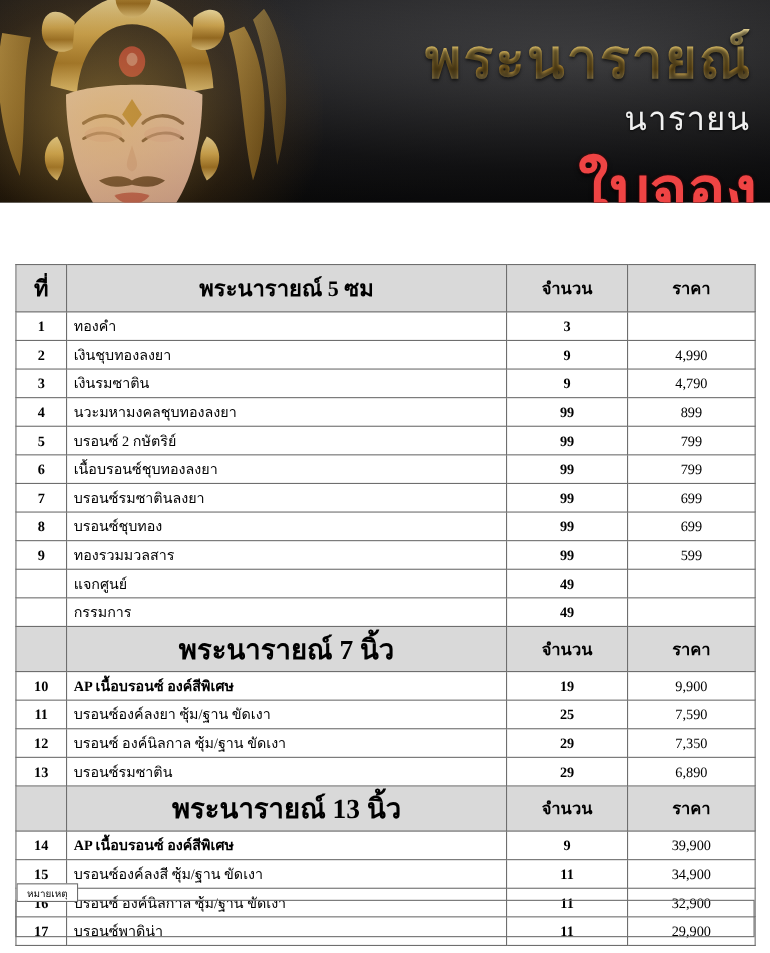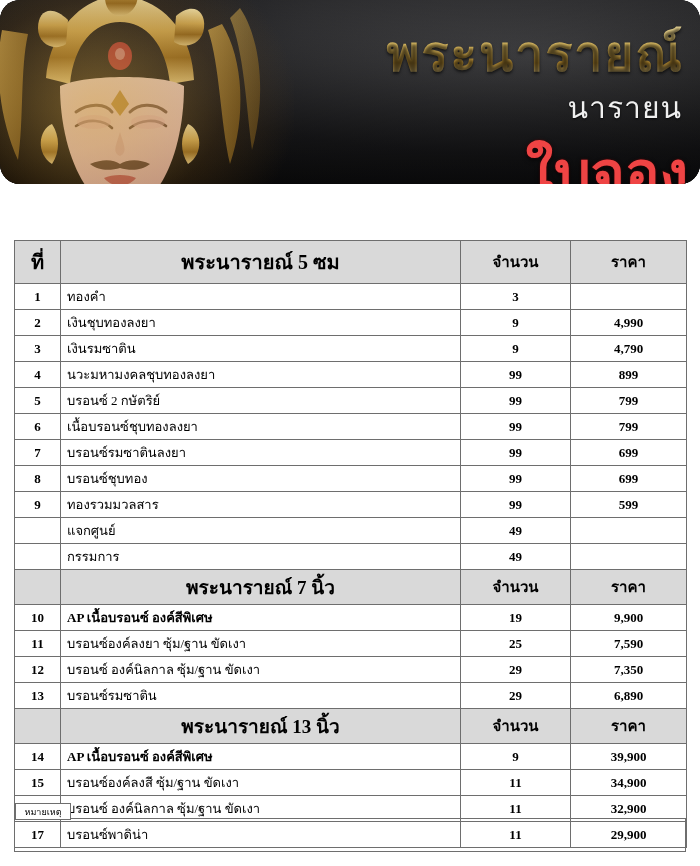--- a/index.html
+++ b/index.html
@@ -20,21 +20,20 @@
     background: #ffffff;
   }
 
   
   .banner {
     position: relative;
     width: 700px;
     height: 184px;
     background: #000000;
     overflow: hidden;
-    border-radius: 20px;
   }
   .banner-bg {
     position: absolute;
     inset: 0;
     background:
       radial-gradient(ellipse at 78% 30%, rgba(90,90,92,0.55) 0%, rgba(20,20,22,0.9) 55%, #050505 100%),
       linear-gradient(115deg, #1a1a1c 0%, #2b2b2e 40%, #131315 75%, #000 100%);
   }
   .banner-bg:after {
     content: "";
@@ -145,29 +144,29 @@
   }
   tr.header-main .hdr-small {
     font-size: 15px;
   }
   tr.section td {
     background: #d9d9d9;
     height: 34px;
     font-weight: bold;
   }
   tr.section .big {
-    font-size: 19px;
+    font-size: 25px;
   }
   tr.section .hdr-small {
     font-size: 15px;
   }
   td.no    { font-weight: bold; font-size: 13px; }
   td.desc  { font-size: 13.5px; }
   td.qty   { font-weight: bold; font-size: 13.5px; }
-  td.price { font-weight: bold; font-size: 13.5px; }
+  td.price { font-weight: normal; font-size: 13.5px; }
   td.desc.bold .cell { font-weight: bold; }
   .note-box {
     position: absolute;
     left: 14px;
     top: 818px;
     width: 672px;
     height: 34px;
     border: 1px solid #6e6e6e;
     box-sizing: border-box;
     padding-left: 37px;

